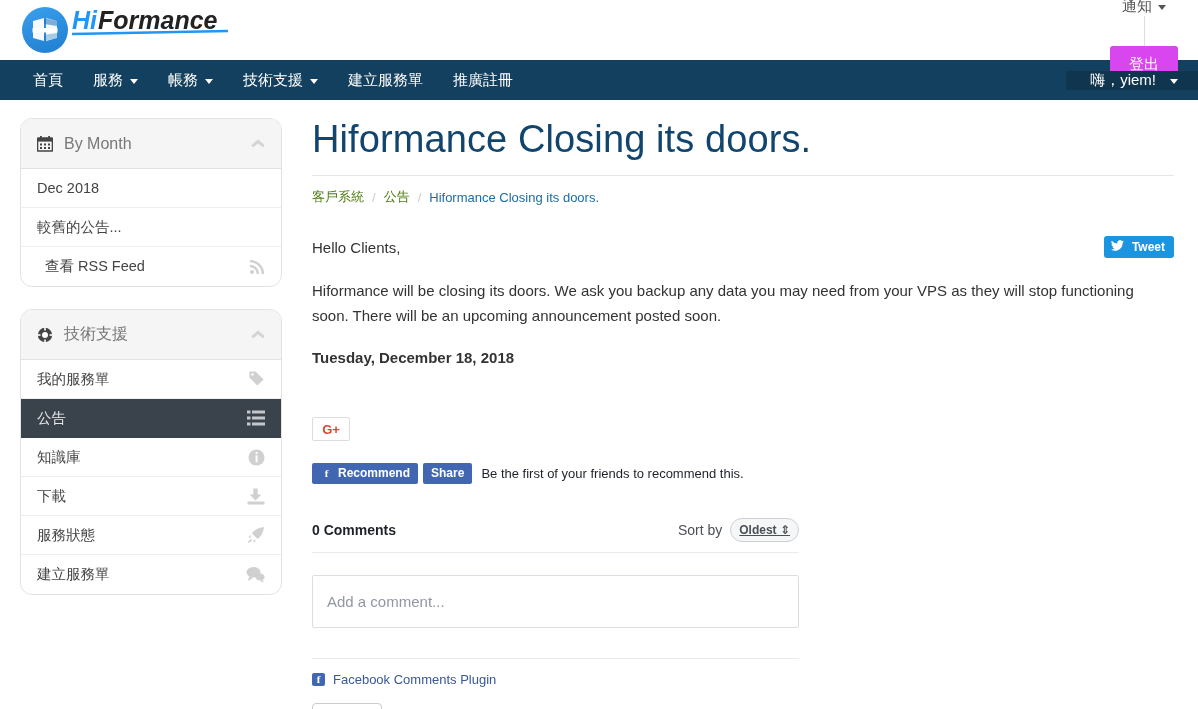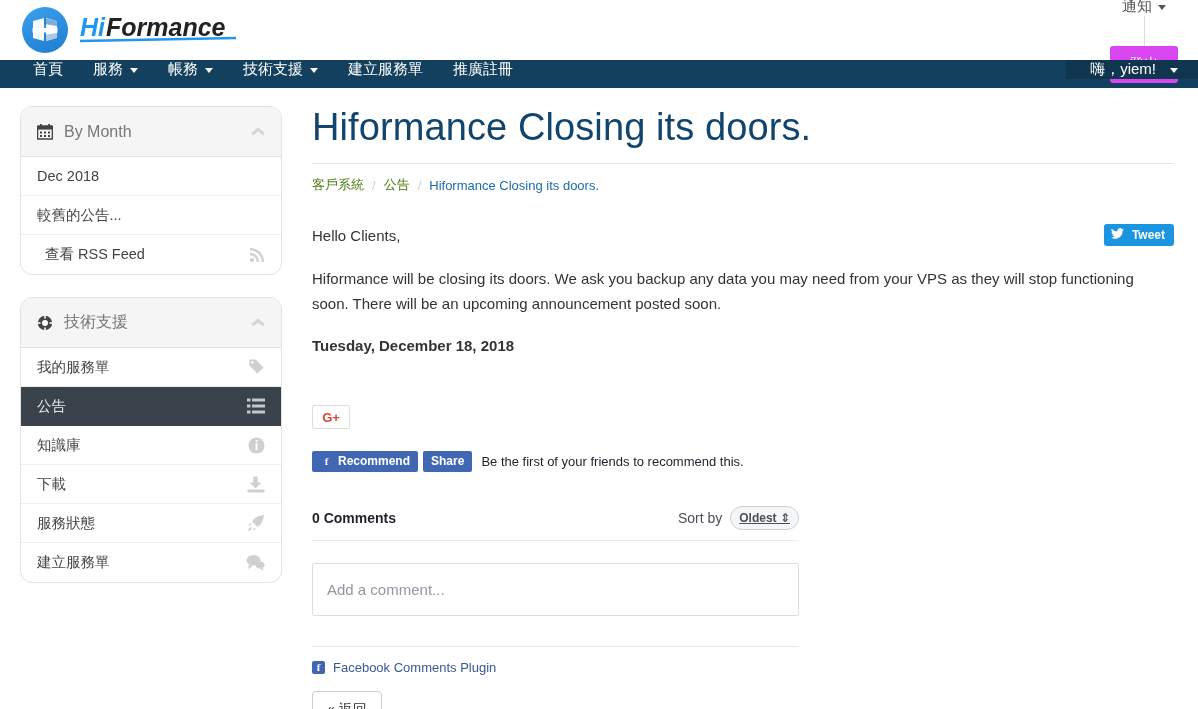--- a/index.html
+++ b/index.html
@@ -13,21 +13,21 @@
   }
 
   
   .top-header {
     height: 60px;
     display: flex;
     align-items: center;
     padding: 0 18px 0 20px;
     background: #fff;
   }
-  .brand { display: flex; align-items: center; gap: 8px; }
+  .brand { display: flex; }
   .brand-mark { width: 50px; height: 50px; position: relative; }
   .brand-text { display: block; line-height: 1; }
   .top-right { margin-left: auto; display: flex; align-items: center; gap: 0; flex-direction: column; }
   .top-link {
     color: #555;
     font-size: 15px;
     padding: 0 14px;
     text-decoration: none;
     white-space: nowrap;
     display: flex; align-items: center; gap: 6px;
@@ -49,24 +49,24 @@
     font-size: 15px;
     border: none;
     border-radius: 3px;
     padding: 9px 19px;
     cursor: pointer;
     font-family: inherit;
   }
 
   
   .mainnav {
-    height: 28px;
+    height: 40px;
     background: #13405f;
     display: flex;
-    align-items: flex-start;
+    align-items: center;
     padding-left: 18px;
   }
   .nav-item {
     color: #fff;
     font-size: 15px;
     display: flex;
     align-items: center;
     gap: 7px;
     padding: 0 15px;
     text-decoration: none;

